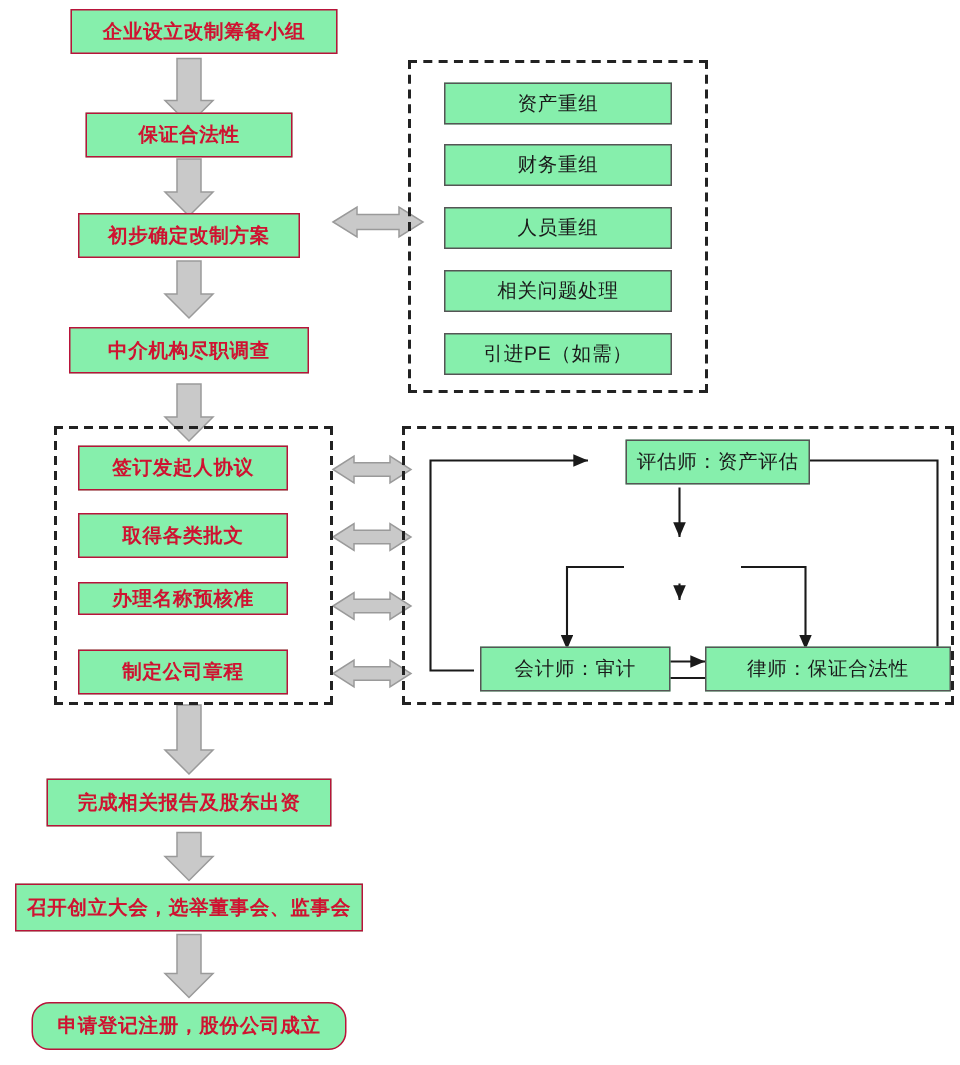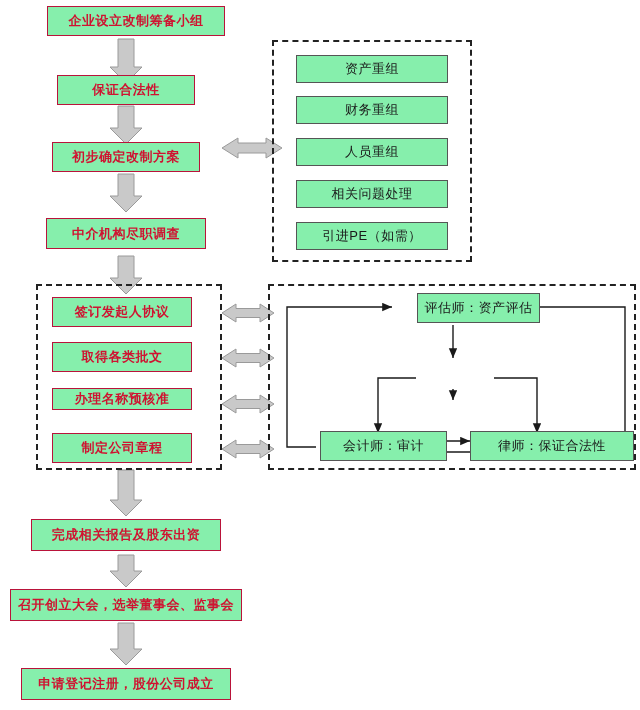--- a/index.html
+++ b/index.html
@@ -116,21 +116,21 @@
   <div class="node" style="left:52px; top:142px; width:148px; height:30px;">初步确定改制方案</div>
   <div class="node" style="left:46px; top:218px; width:160px; height:31px;">中介机构尽职调查</div>
 
   <div class="node" style="left:52px; top:297px; width:140px; height:30px;">签订发起人协议</div>
   <div class="node" style="left:52px; top:342px; width:140px; height:30px;">取得各类批文</div>
   <div class="node" style="left:52px; top:388px; width:140px; height:22px;">办理名称预核准</div>
   <div class="node" style="left:52px; top:433px; width:140px; height:30px;">制定公司章程</div>
 
   <div class="node" style="left:31px; top:519px; width:190px; height:32px;">完成相关报告及股东出资</div>
   <div class="node" style="left:10px; top:589px; width:232px; height:32px;">召开创立大会，选举董事会、监事会</div>
-  <div class="node" style="left:21px; top:668px; width:210px; height:32px;">申请登记注册，股份公司成立</div>
+  <div class="node" style="left:21px; top:668px; width:210px; height:32px;border-radius:12px;">申请登记注册，股份公司成立</div>
 
   <div class="node black" style="left:296px; top:55px; width:152px; height:28px;">资产重组</div>
   <div class="node black" style="left:296px; top:96px; width:152px; height:28px;">财务重组</div>
   <div class="node black" style="left:296px; top:138px; width:152px; height:28px;">人员重组</div>
   <div class="node black" style="left:296px; top:180px; width:152px; height:28px;">相关问题处理</div>
   <div class="node black" style="left:296px; top:222px; width:152px; height:28px;">引进PE（如需）</div>
 
   <div class="node black" style="left:392px; top:293px; width:123px; height:30px;margin-left:25px;">评估师：资产评估</div>
   <div class="node black" style="left:320px; top:431px; width:127px; height:30px;">会计师：审计</div>
   <div class="node black" style="left:470px; top:431px; width:164px; height:30px;">律师：保证合法性</div>

